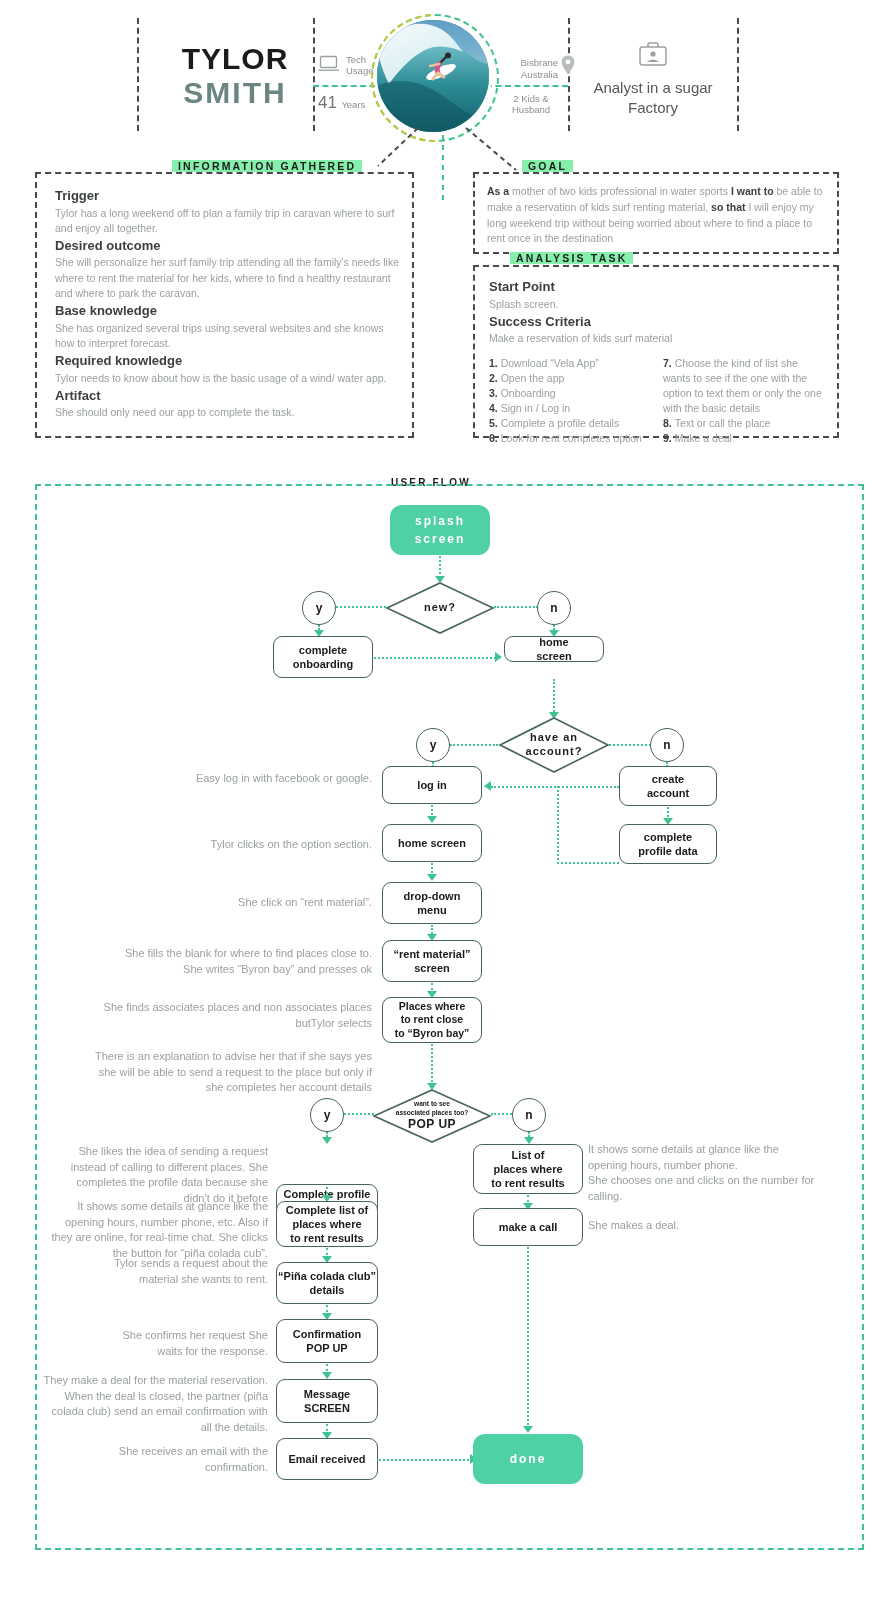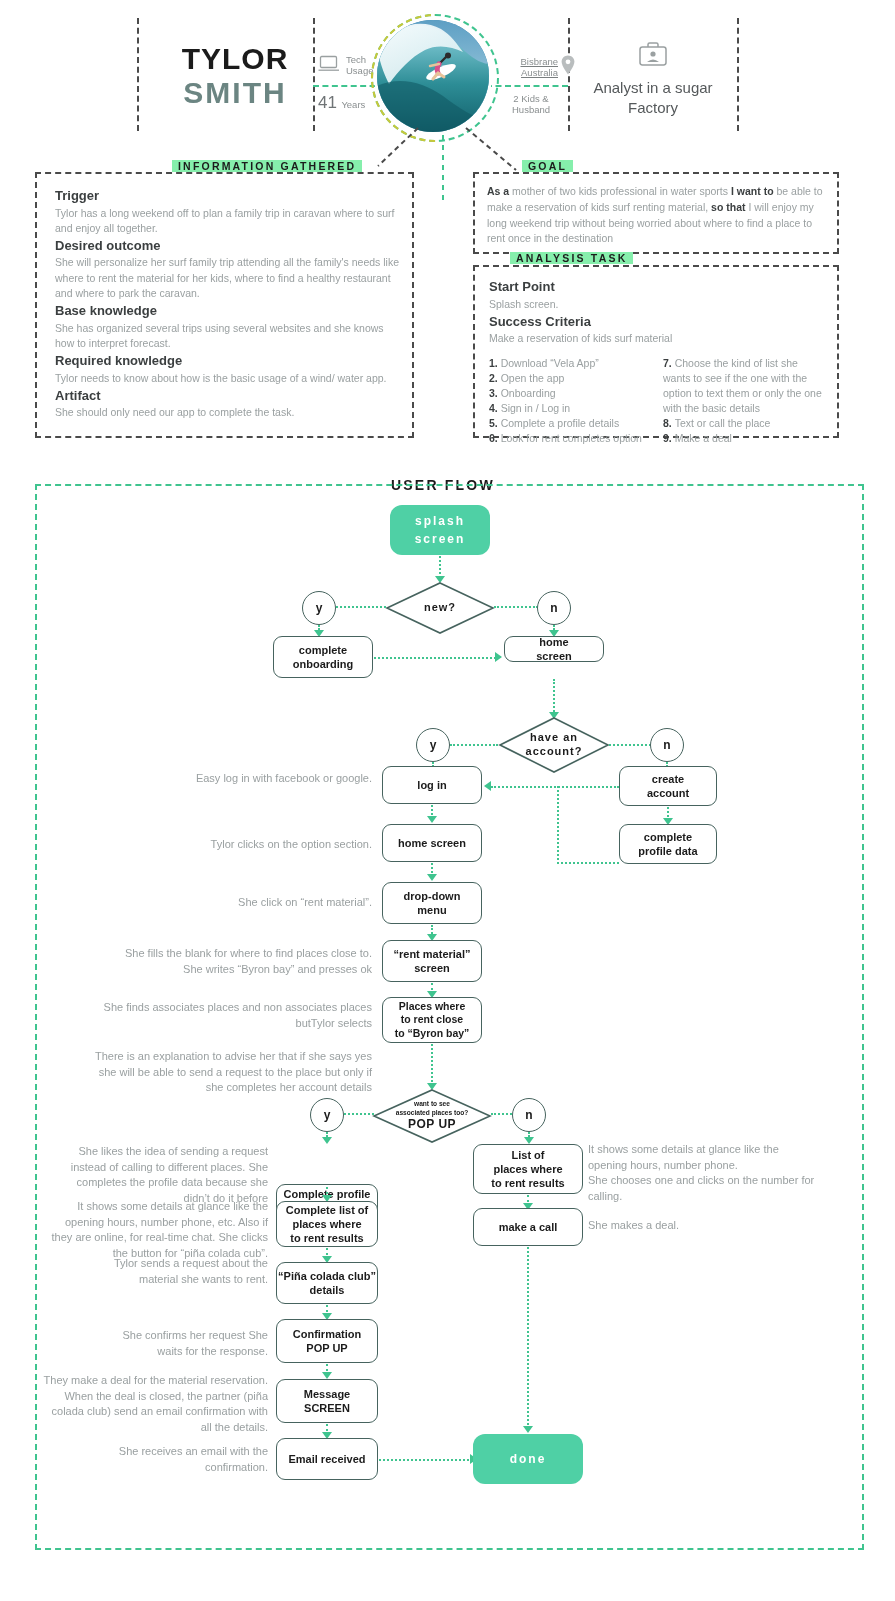--- a/index.html
+++ b/index.html
@@ -28,21 +28,21 @@
   .hdr-greendash{position:absolute;border-top:2px dashed #3fc48f;}
 
   #photo-wrap{position:absolute;left:377px;top:20px;width:112px;height:112px;}
   #photo-ring{position:absolute;left:-6px;top:-6px;width:124px;height:124px;border-radius:50%;
      border:2px dashed #3fc48f;}
   #photo-ring2{position:absolute;left:-6px;top:-6px;width:124px;height:124px;border-radius:50%;
      border:2px dashed #c9c83a;clip-path:polygon(0 0,50% 0,50% 100%,0 100%);}
   #photo{position:absolute;left:0;top:0;width:112px;height:112px;border-radius:50%;overflow:hidden;
      background:#2f7fa8;box-shadow:0 0 0 3px #fff;}
 
-  #loc-cell{position:absolute;left:502px;top:54px;width:78px;display:flex;align-items:center;gap:2px;text-decoration:underline;}
+  #loc-cell{position:absolute;left:502px;top:54px;width:78px;display:flex;align-items:flex-end;gap:2px;}
   #loc-label{font-size:9.5px;color:#8a8f90;line-height:1.2;text-align:right;width:56px;}
   #fam-cell{position:absolute;left:500px;top:93px;width:62px;text-align:center;font-size:9.5px;color:#8a8f90;line-height:1.2;}
 
   #job-cell{position:absolute;left:578px;top:40px;width:150px;text-align:center;}
   #job-text{font-size:15px;color:#55595b;line-height:1.35;margin-top:6px;}
 
   
   .panel{position:absolute;border:2px dashed #4a4a4a;background:#fff;}
   .panel-title{position:absolute;font-size:10.5px;font-weight:bold;letter-spacing:2.2px;color:#1b1b1b;
      background:#86efac;padding:0 6px;}
@@ -61,21 +61,21 @@
   #panel-task{left:473px;top:265px;width:362px;height:169px;}
   #t-task{left:510px;top:252px;}
   #task-body{position:absolute;left:14px;top:10px;width:335px;}
   #task-cols{display:flex;gap:14px;margin-top:10px;}
   .task-col{width:160px;}
   .task-li{font-size:10.5px;color:#9aa0a1;line-height:1.42;}
   .task-li b{color:#3b3f40;}
 
   
   #flow{position:absolute;left:35px;top:484px;width:825px;height:1062px;border:2px dashed #3fc48f;}
-  #t-flow{position:absolute;left:383px;top:477px;font-size:14px;font-weight:bold;letter-spacing:2.2px;
+  #t-flow{position:absolute;left:383px;top:477px;font-size:10px;font-weight:bold;letter-spacing:2.2px;
      color:#1b1b1b;background:#fff;padding:0 8px;}
 
   .node{position:absolute;border:1.6px solid #46635e;border-radius:9px;background:#fff;
      display:flex;align-items:center;justify-content:center;text-align:center;
      font-size:11px;font-weight:bold;color:#1b1b1b;line-height:1.28;box-sizing:border-box;}
   .term{position:absolute;background:#4fd0a5;border-radius:12px;display:flex;align-items:center;
      justify-content:center;text-align:center;color:#ffffff;font-size:12px;font-weight:bold;
      letter-spacing:2px;line-height:1.5;box-sizing:border-box;}
   .diamond{position:absolute;}
   .diamond svg{position:absolute;left:0;top:0;}

